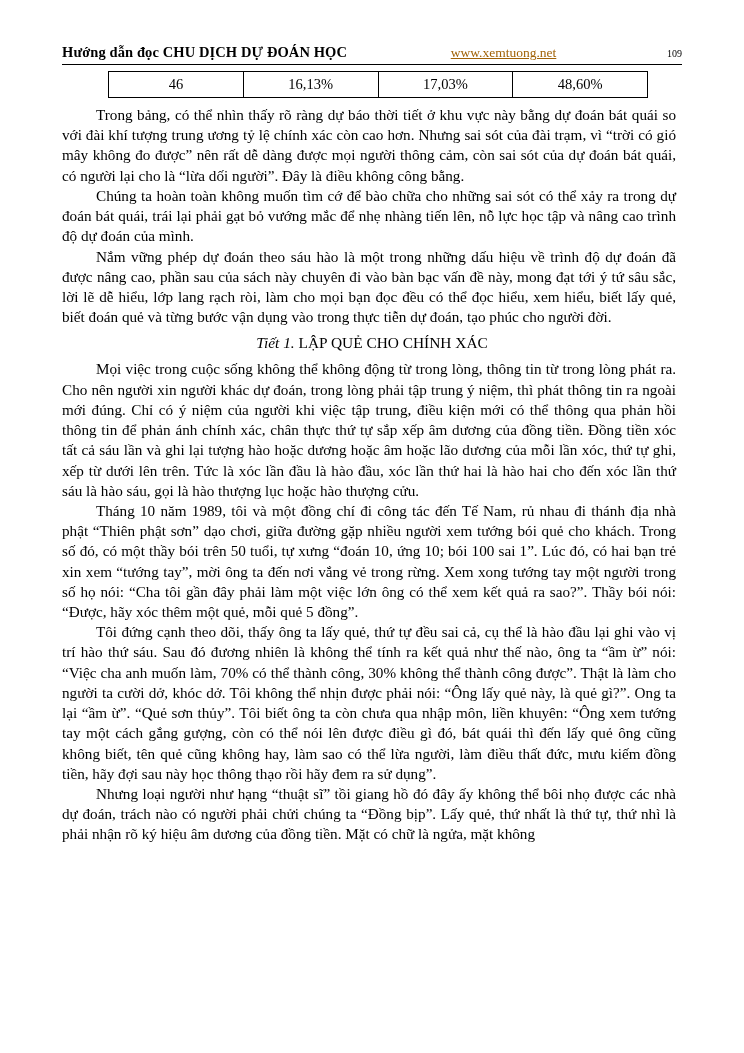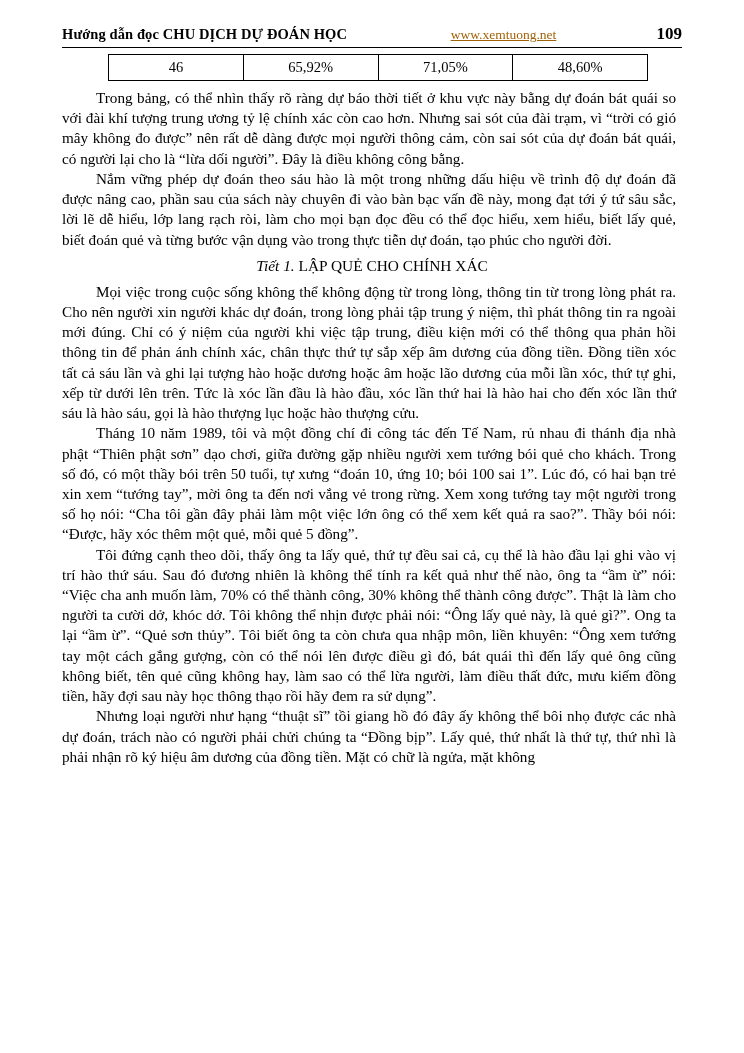--- a/index.html
+++ b/index.html
@@ -11,21 +11,21 @@
     width: 744px;
     height: 1053px;
     font-family: "Liberation Serif", "DejaVu Serif", serif;
     color: #000000;
     position: relative;
   }
   .page {
     width: 744px;
     height: 797px;
     box-sizing: border-box;
-    padding: 24px 62px 30px 62px;
+    padding: 44px 62px 30px 62px;
     position: relative;
   }
   .header {
     display: flex;
     align-items: baseline;
     justify-content: space-between;
     font-size: 14.5px;
     margin-bottom: 3px;
   }
   .header-title {
@@ -34,25 +34,24 @@
     white-space: nowrap;
   }
   .header-url {
     color: #a16207;
     text-decoration: underline;
     font-size: 13.5px;
     margin-left: 30px;
     white-space: nowrap;
   }
   .header-page {
-    font-size: 17px;
+    font-size: 10px;
     margin-left: 26px;
     min-width: 26px;
     text-align: right;
-    font-weight: bold;
   }
   .header-rule {
     border: none;
     border-top: 1px solid #000;
     margin: 2px 0 0 0;
   }
   table.top-table {
     border-collapse: collapse;
     margin: 6px 0 0 46px;
     width: 540px;
@@ -97,29 +96,30 @@
     <span class="header-title">Hướng dẫn đọc CHU DỊCH DỰ ĐOÁN HỌC</span>
     <span class="header-url">www.xemtuong.net</span>
     <span class="header-page">109</span>
   </div>
   <hr class="header-rule">
 
   <table class="top-table">
     <tbody>
         <tr>
       <td>46</td>
-      <td>65,92%</td>
-      <td>71,05%</td>
+      <td>16,13%</td>
+      <td>17,03%</td>
       <td>48,60%</td>
     </tr>
   </tbody>
     </table>
 
   <div class="body-text">
     <p>Trong bảng, có thể nhìn thấy rõ ràng dự báo thời tiết ở khu vực này bằng dự đoán bát quái so với đài khí tượng trung ương tỷ lệ chính xác còn cao hơn. Nhưng sai sót của đài trạm, vì “trời có gió mây không đo được” nên rất dễ dàng được mọi người thông cảm, còn sai sót của dự đoán bát quái, có người lại cho là “lừa dối người”. Đây là điều không công bằng.</p>
+    <p>Chúng ta hoàn toàn không muốn tìm cớ để bào chữa cho những sai sót có thể xảy ra trong dự đoán bát quái, trái lại phải gạt bỏ vướng mắc để nhẹ nhàng tiến lên, nỗ lực học tập và nâng cao trình độ dự đoán của mình.</p>
     <p>Nắm vững phép dự đoán theo sáu hào là một trong những dấu hiệu về trình độ dự đoán đã được nâng cao, phần sau của sách này chuyên đi vào bàn bạc vấn đề này, mong đạt tới ý tứ sâu sắc, lời lẽ dễ hiểu, lớp lang rạch ròi, làm cho mọi bạn đọc đều có thể đọc hiểu, xem hiểu, biết lấy quẻ, biết đoán quẻ và từng bước vận dụng vào trong thực tiễn dự đoán, tạo phúc cho người đời.</p>
   </div>
 
   <div class="section-heading">
     <span>Tiết 1.</span>
     <span class="caps">LẬP QUẺ CHO CHÍNH XÁC</span>
   </div>
 
   <div class="body-text">
     <p>Mọi việc trong cuộc sống không thể không động từ trong lòng, thông tin từ trong lòng phát ra. Cho nên người xin người khác dự đoán, trong lòng phải tập trung ý niệm, thì phát thông tin ra ngoài mới đúng. Chỉ có ý niệm của người khi việc tập trung, điều kiện mới có thể thông qua phản hồi thông tin để phản ánh chính xác, chân thực thứ tự sắp xếp âm dương của đồng tiền. Đồng tiền xóc tất cả sáu lần và ghi lại tượng hào hoặc dương hoặc âm hoặc lão dương của mỗi lần xóc, thứ tự ghi, xếp từ dưới lên trên. Tức là xóc lần đầu là hào đầu, xóc lần thứ hai là hào hai cho đến xóc lần thứ sáu là hào sáu, gọi là hào thượng lục hoặc hào thượng cửu.</p>

